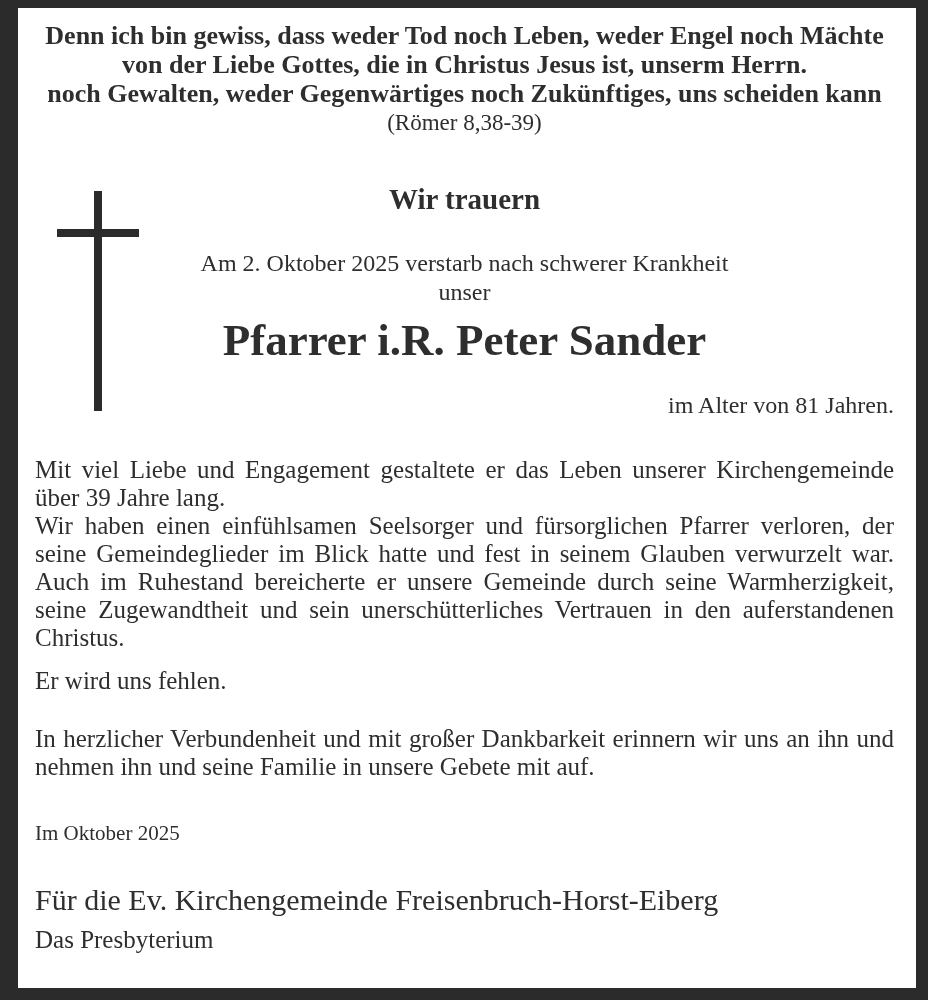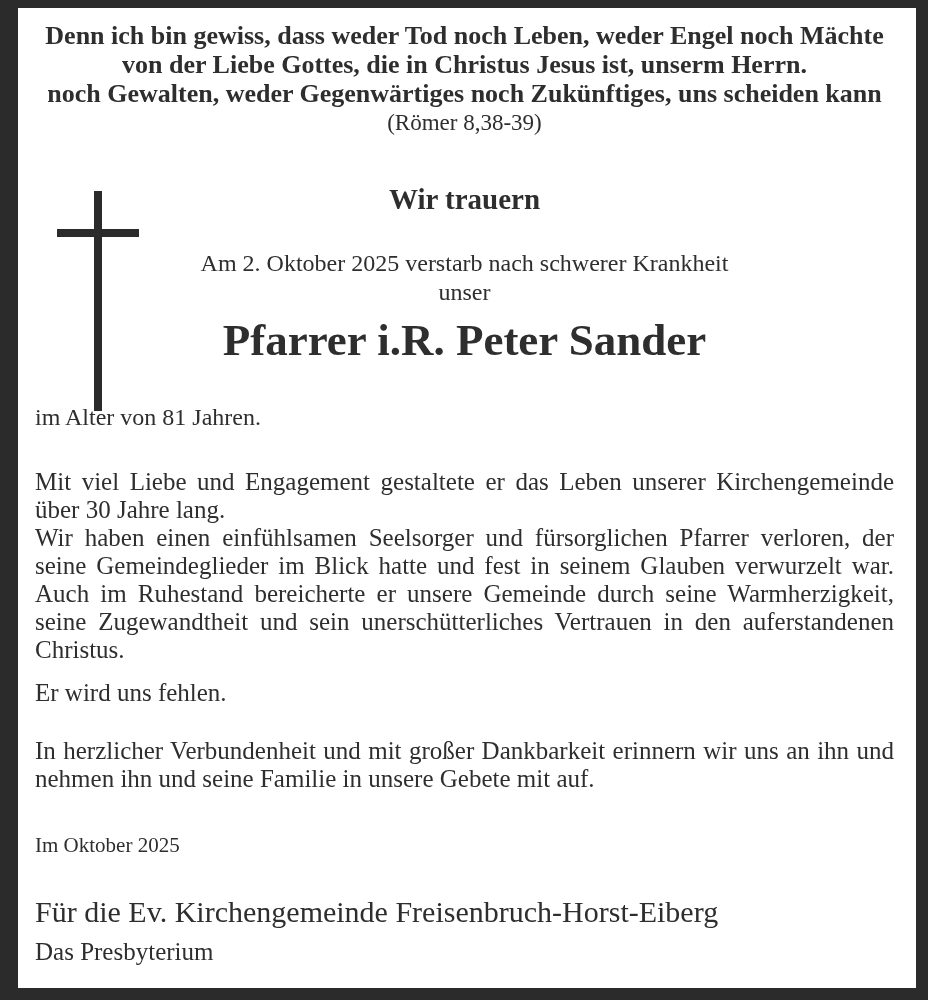--- a/index.html
+++ b/index.html
@@ -81,22 +81,22 @@
     line-height: 29px;
   }
   .name {
     margin-top: 8px;
     text-align: center;
     font-weight: 700;
     font-size: 45px;
     line-height: 50px;
   }
   .age {
-    margin-top: 38px;
-    text-align: left;
+    margin-top: 26px;
+    text-align: right;
     font-size: 24px;
     line-height: 29px;
   }
 
   .body-text p {
     margin: 0;
     text-align: justify;
     font-size: 25px;
     line-height: 28px;
   }
@@ -140,21 +140,21 @@
   <div class="verse-ref">(Römer 8,38-39)</div>
 
   <div class="title">Wir trauern</div>
 
   <div class="intro">Am 2. Oktober 2025 verstarb nach schwerer Krankheit</div>
   <div class="relation">unser</div>
   <div class="name">Pfarrer i.R. Peter Sander</div>
   <div class="age">im Alter von 81 Jahren.</div>
 
   <div class="body-text">
-    <p class="p1">Mit viel Liebe und Engagement gestaltete er das Leben unserer Kirchengemeinde über 30 Jahre lang.</p>
+    <p class="p1">Mit viel Liebe und Engagement gestaltete er das Leben unserer Kirchengemeinde über 39 Jahre lang.</p>
     <p class="p2">Wir haben einen einfühlsamen Seelsorger und fürsorglichen Pfarrer verloren, der seine Gemeindeglieder im Blick hatte und fest in seinem Glauben verwurzelt war. Auch im Ruhestand bereicherte er unsere Gemeinde durch seine Warmherzigkeit, seine Zugewandtheit und sein unerschütterliches Vertrauen in den auferstandenen Christus.</p>
     <p class="p3">Er wird uns fehlen.</p>
     <p class="p4">In herzlicher Verbundenheit und mit großer Dankbarkeit erinnern wir uns an ihn und nehmen ihn und seine Familie in unsere Gebete mit auf.</p>
   </div>
 
   <div class="closing-date">Im Oktober 2025</div>
   <div class="closing-org">Für die Ev. Kirchengemeinde Freisenbruch-Horst-Eiberg</div>
   <div class="closing-sig">Das Presbyterium</div>
 
 </div>

